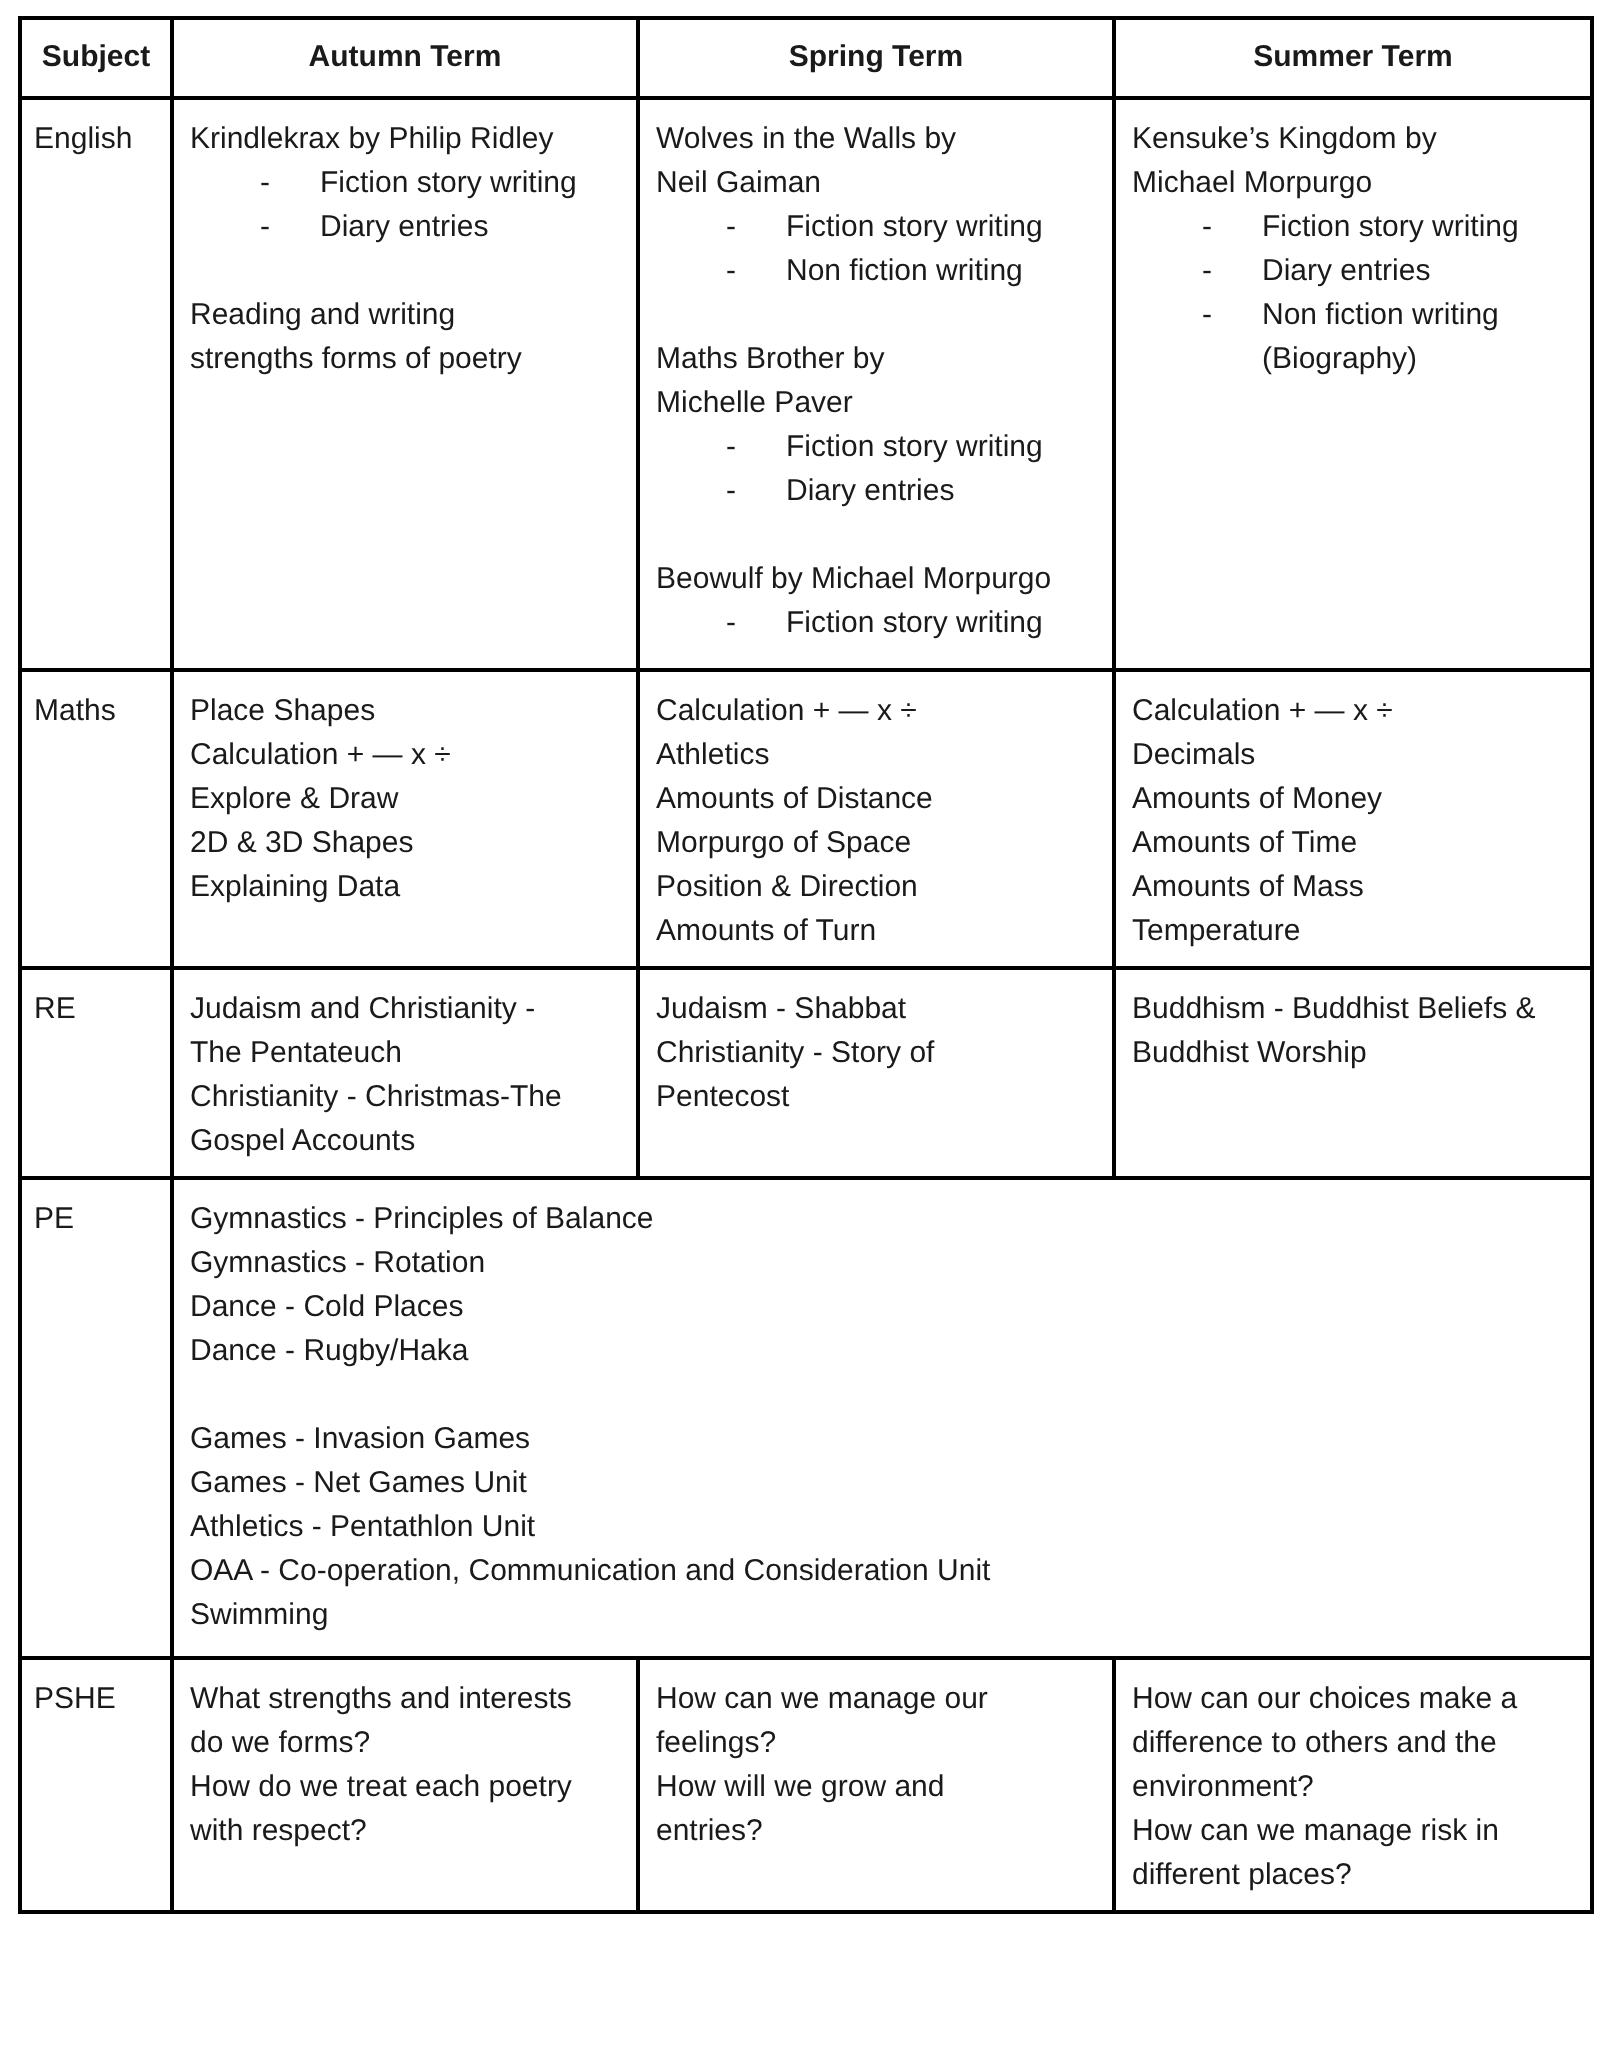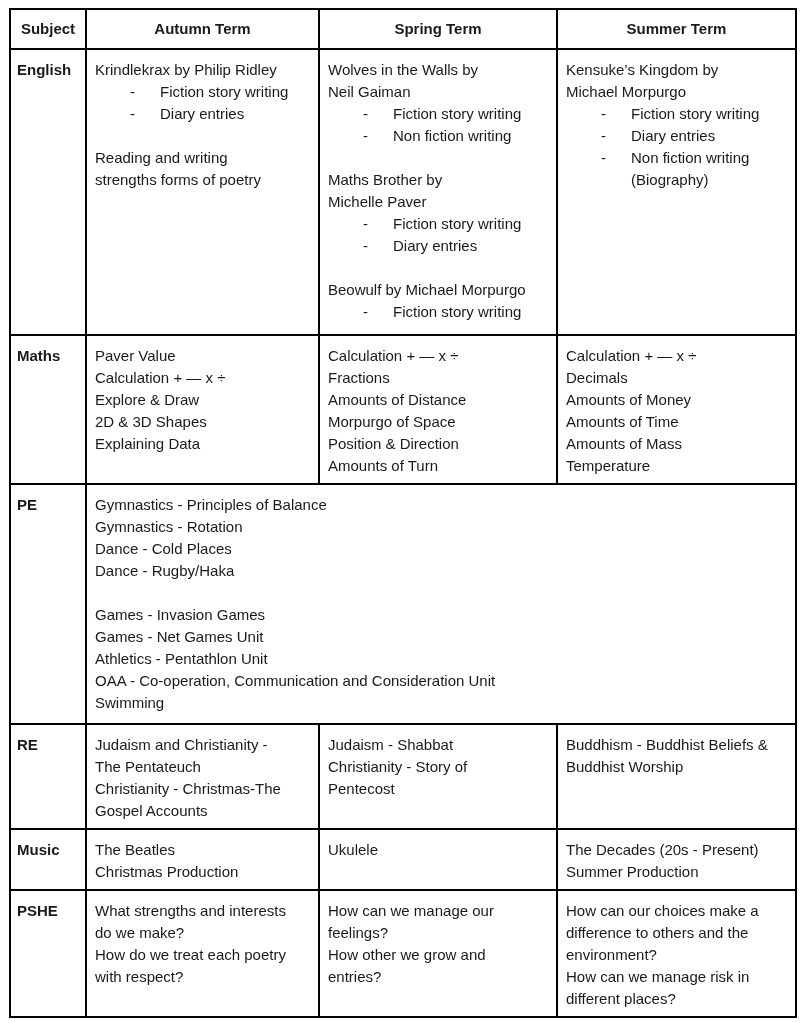--- a/index.html
+++ b/index.html
@@ -31,21 +31,21 @@
   }
   table.curriculum th {
     font-weight: bold;
     text-align: center;
     vertical-align: middle;
     padding: 4px 2px;
     height: 30px;
     margin-left: 20px;
   }
   td.subject {
-    font-weight: bold;
+    font-weight: normal;
     padding: 9px 8px 6px 6px;
   }
   td.content {
     padding: 9px 8px 6px 8px;
   }
   .line { min-height: 22px; }
   .gap  { height: 22px; }
   .li   { display: flex; padding-left: 35px; }
   .li .dash { flex: 0 0 30px; }
   .li .litext { flex: 1 1 auto; }
@@ -130,102 +130,88 @@
             <div class="li">
               <span class="dash">-</span>
               <span class="litext">Non fiction writing</span>
             </div>
             <div class="licont">(Biography)</div>
           </td>
         </tr>
         <tr style="height: 146px;">
           <td class="subject">Maths</td>
           <td class="content">
-            <div class="line">Paver Value</div>
+            <div class="line">Place Shapes</div>
             <div class="line">Calculation + — x ÷</div>
             <div class="line">Explore &amp; Draw</div>
             <div class="line">2D &amp; 3D Shapes</div>
             <div class="line">Explaining Data</div>
           </td>
           <td class="content">
             <div class="line">Calculation + — x ÷</div>
-            <div class="line">Fractions</div>
+            <div class="line">Athletics</div>
             <div class="line">Amounts of Distance</div>
             <div class="line">Morpurgo of Space</div>
             <div class="line">Position &amp; Direction</div>
             <div class="line">Amounts of Turn</div>
           </td>
           <td class="content">
             <div class="line">Calculation + — x ÷</div>
             <div class="line">Decimals</div>
             <div class="line">Amounts of Money</div>
             <div class="line">Amounts of Time</div>
             <div class="line">Amounts of Mass</div>
             <div class="line">Temperature</div>
+          </td>
+        </tr>
+        <tr style="height: 103px;">
+          <td class="subject">RE</td>
+          <td class="content">
+            <div class="line">Judaism and Christianity -</div>
+            <div class="line">The Pentateuch</div>
+            <div class="line">Christianity - Christmas-The</div>
+            <div class="line">Gospel Accounts</div>
+          </td>
+          <td class="content">
+            <div class="line">Judaism - Shabbat</div>
+            <div class="line">Christianity - Story of</div>
+            <div class="line">Pentecost</div>
+          </td>
+          <td class="content">
+            <div class="line">Buddhism - Buddhist Beliefs &amp;</div>
+            <div class="line">Buddhist Worship</div>
           </td>
         </tr>
         <tr style="height: 240px;">
           <td class="subject">PE</td>
           <td class="content" colspan="3">
             <div class="line">Gymnastics - Principles of Balance</div>
             <div class="line">Gymnastics - Rotation</div>
             <div class="line">Dance - Cold Places</div>
             <div class="line">Dance - Rugby/Haka</div>
             <div class="gap"></div>
             <div class="line">Games - Invasion Games</div>
             <div class="line">Games - Net Games Unit</div>
             <div class="line">Athletics - Pentathlon Unit</div>
             <div class="line">OAA - Co-operation, Communication and Consideration Unit</div>
             <div class="line">Swimming</div>
           </td>
         </tr>
-        <tr style="height: 103px;">
-          <td class="subject">RE</td>
-          <td class="content">
-            <div class="line">Judaism and Christianity -</div>
-            <div class="line">The Pentateuch</div>
-            <div class="line">Christianity - Christmas-The</div>
-            <div class="line">Gospel Accounts</div>
-          </td>
-          <td class="content">
-            <div class="line">Judaism - Shabbat</div>
-            <div class="line">Christianity - Story of</div>
-            <div class="line">Pentecost</div>
-          </td>
-          <td class="content">
-            <div class="line">Buddhism - Buddhist Beliefs &amp;</div>
-            <div class="line">Buddhist Worship</div>
-          </td>
-        </tr>
-        <tr style="height: 60px;">
-          <td class="subject">Music</td>
-          <td class="content">
-            <div class="line">The Beatles</div>
-            <div class="line">Christmas Production</div>
-          </td>
-          <td class="content">
-            <div class="line">Ukulele</div>
-          </td>
-          <td class="content">
-            <div class="line">The Decades (20s - Present)</div>
-            <div class="line">Summer Production</div>
-          </td>
-        </tr>
         <tr style="height: 120px;">
           <td class="subject">PSHE</td>
           <td class="content">
             <div class="line">What strengths and interests</div>
-            <div class="line">do we make?</div>
+            <div class="line">do we forms?</div>
             <div class="line">How do we treat each poetry</div>
             <div class="line">with respect?</div>
           </td>
           <td class="content">
             <div class="line">How can we manage our</div>
             <div class="line">feelings?</div>
-            <div class="line">How other we grow and</div>
+            <div class="line">How will we grow and</div>
             <div class="line">entries?</div>
           </td>
           <td class="content">
             <div class="line">How can our choices make a</div>
             <div class="line">difference to others and the</div>
             <div class="line">environment?</div>
             <div class="line">How can we manage risk in</div>
             <div class="line">different places?</div>
           </td>
         </tr>

